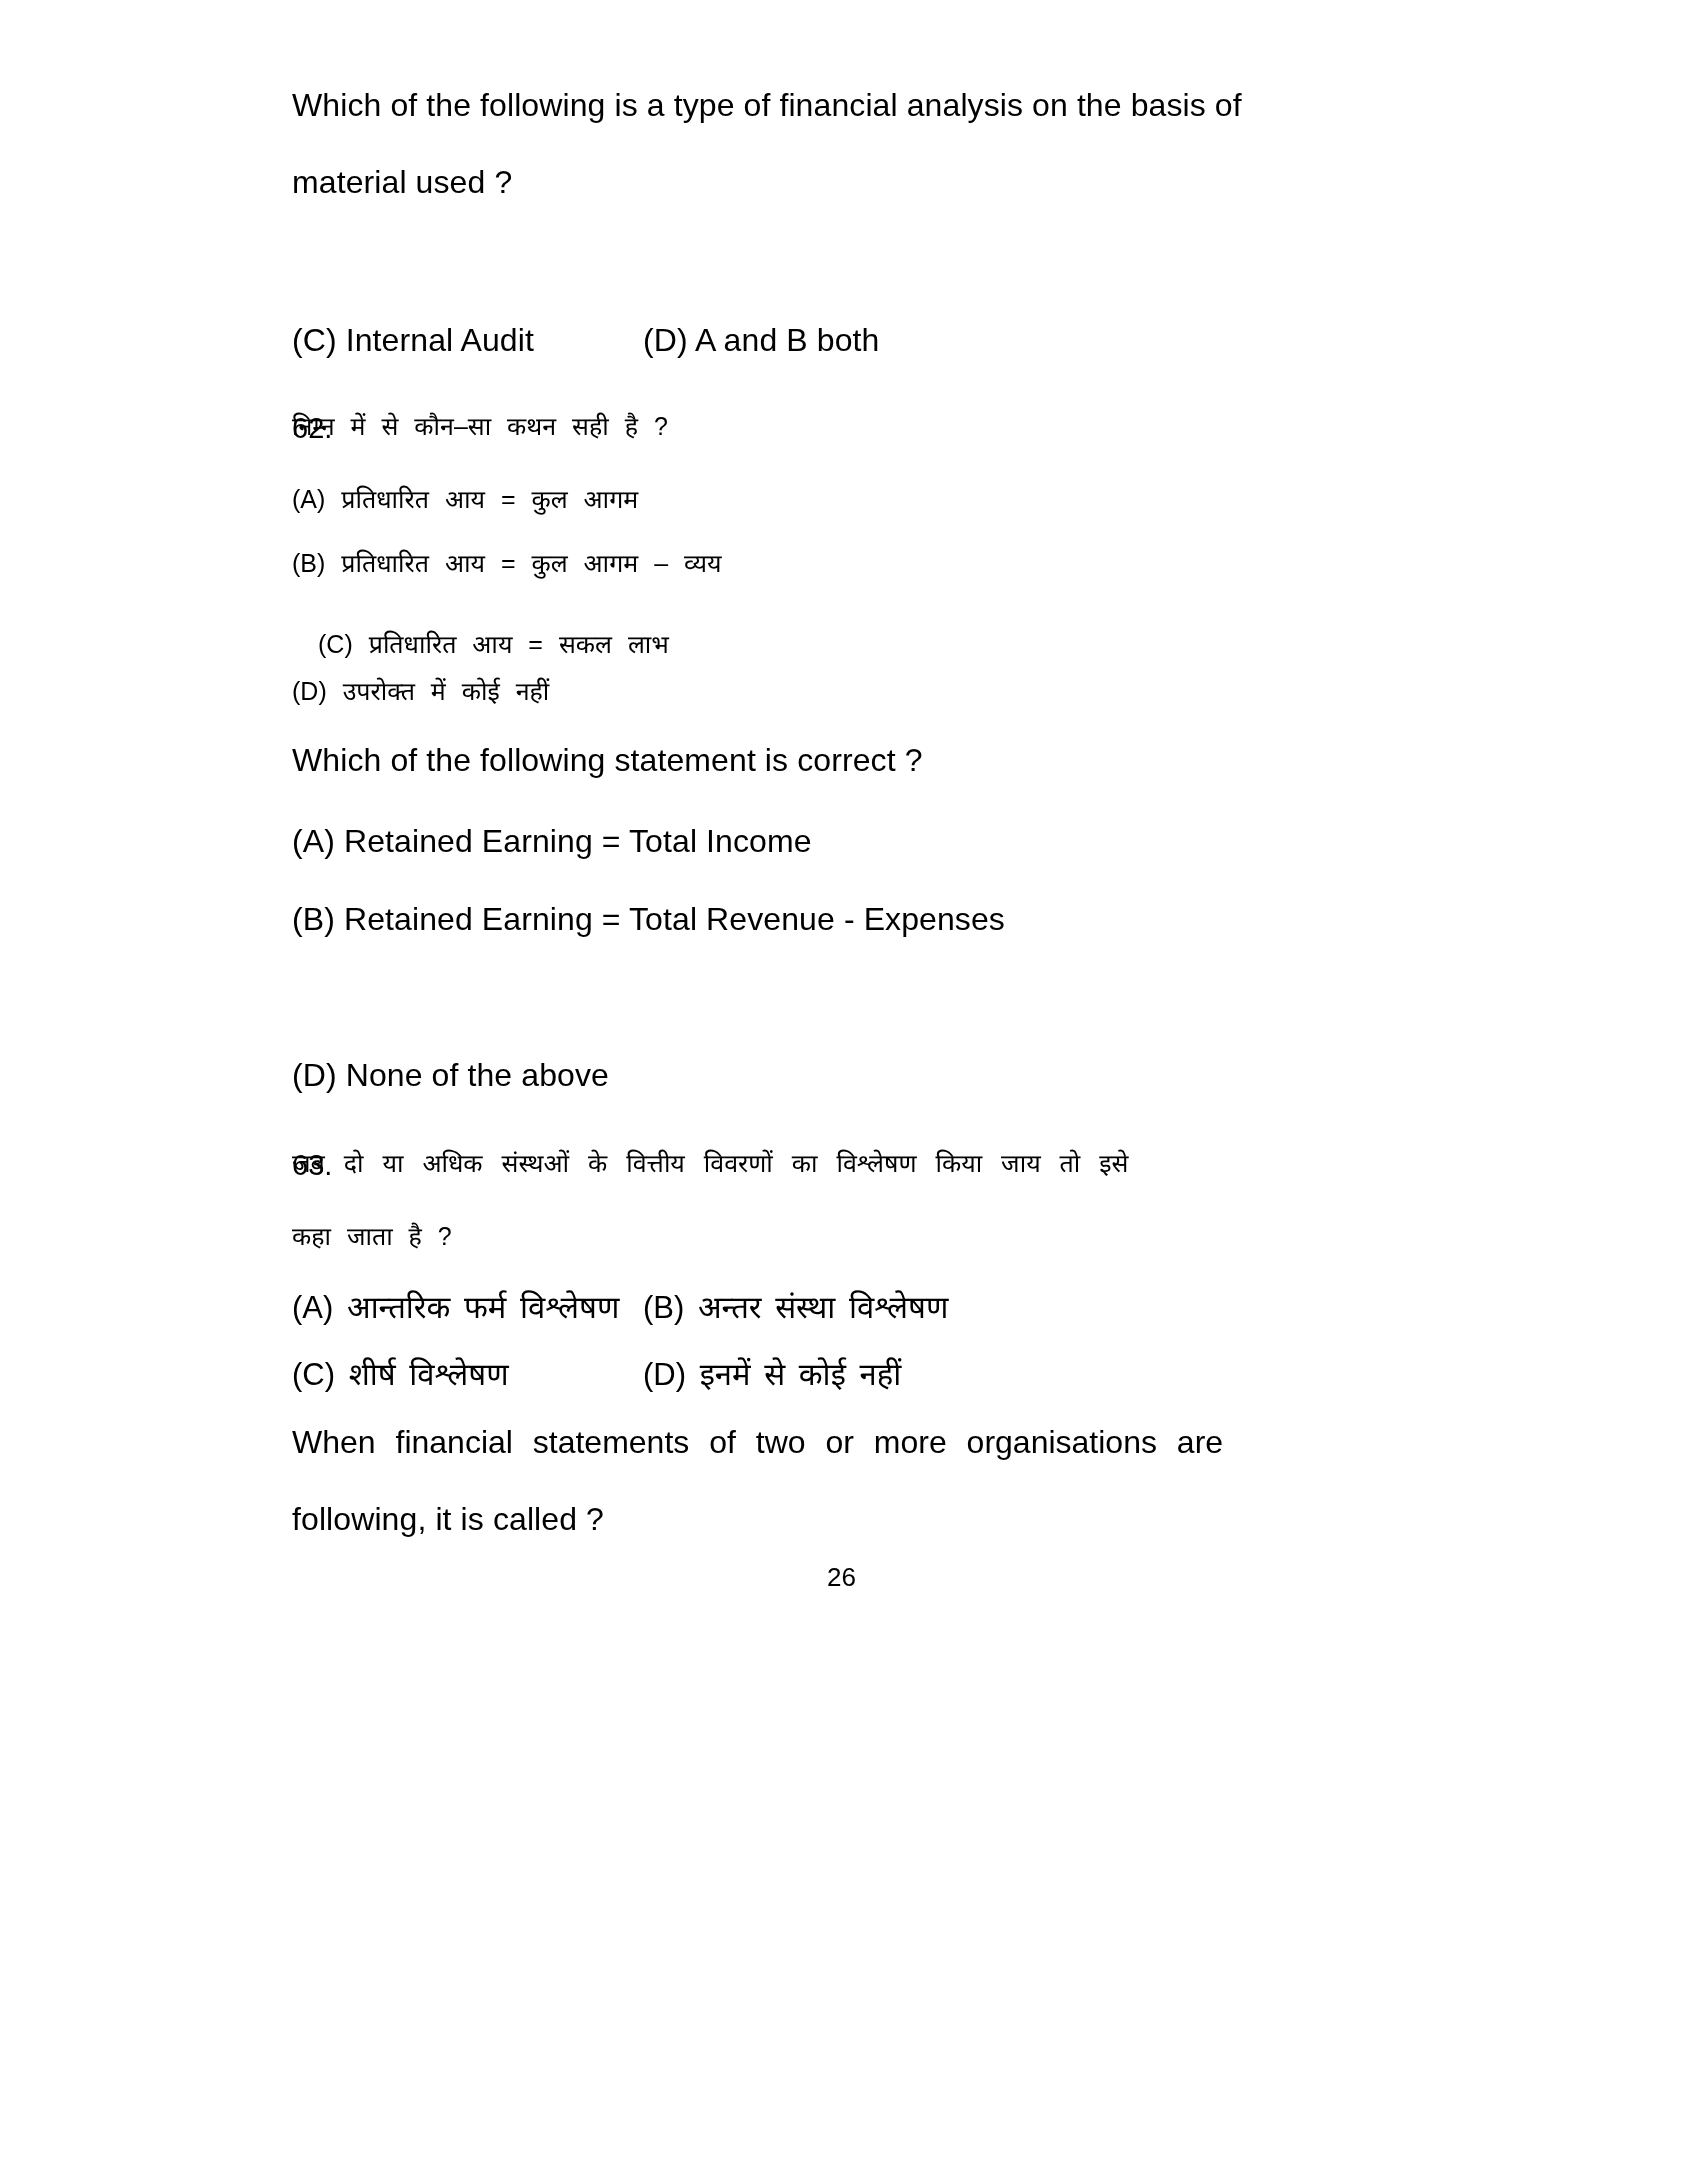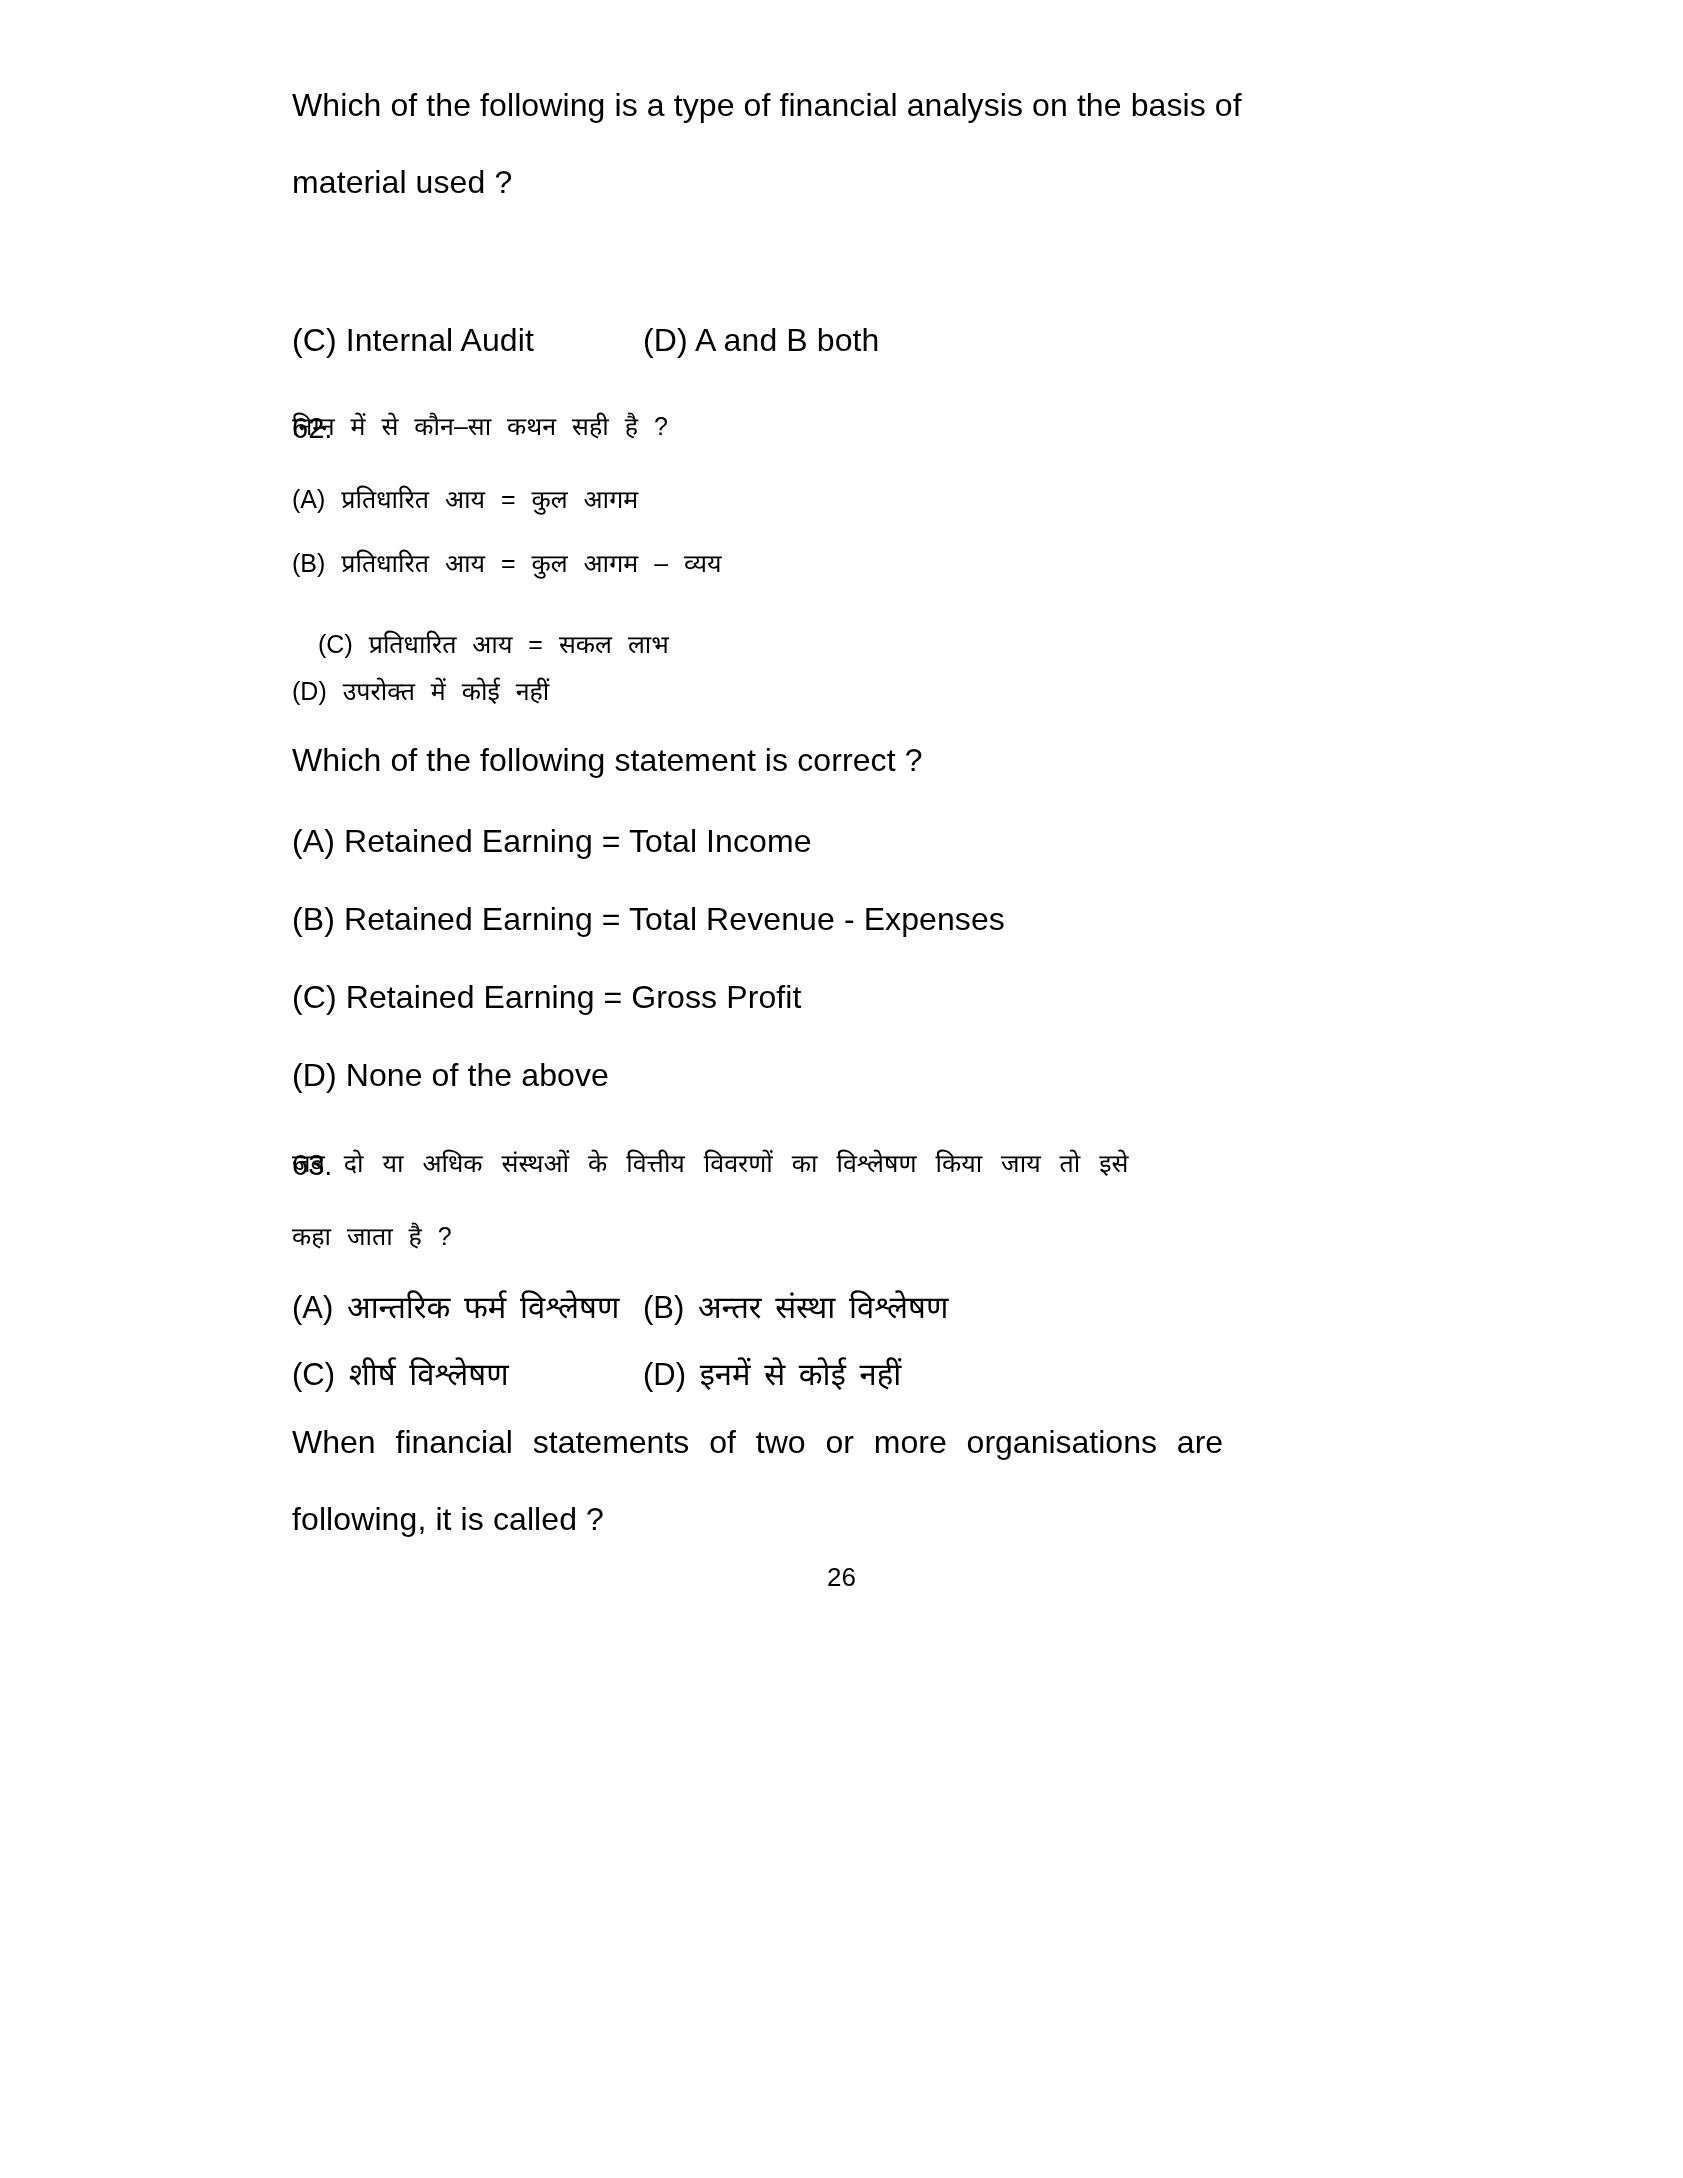--- a/index.html
+++ b/index.html
@@ -200,28 +200,20 @@
 
   <div class="abs" style="left:0; top:903px;">
     <div class="row">
       <div class="num-col blank">&nbsp;</div>
       <div class="body-col">
         <div class="line-en">(B) Retained Earning = Total Revenue - Expenses</div>
       </div>
     </div>
   </div>
 
-  <div class="abs" style="left:0; top:981px;">
-    <div class="row">
-      <div class="num-col blank">&nbsp;</div>
-      <div class="body-col">
-        <div class="line-en">(C) Retained Earning = Gross Profit</div>
-      </div>
-    </div>
-  </div>
 
   <div class="abs" style="left:0; top:1059px;">
     <div class="row">
       <div class="num-col blank">&nbsp;</div>
       <div class="body-col">
         <div class="line-en">(D) None of the above</div>
       </div>
     </div>
   </div>
 

